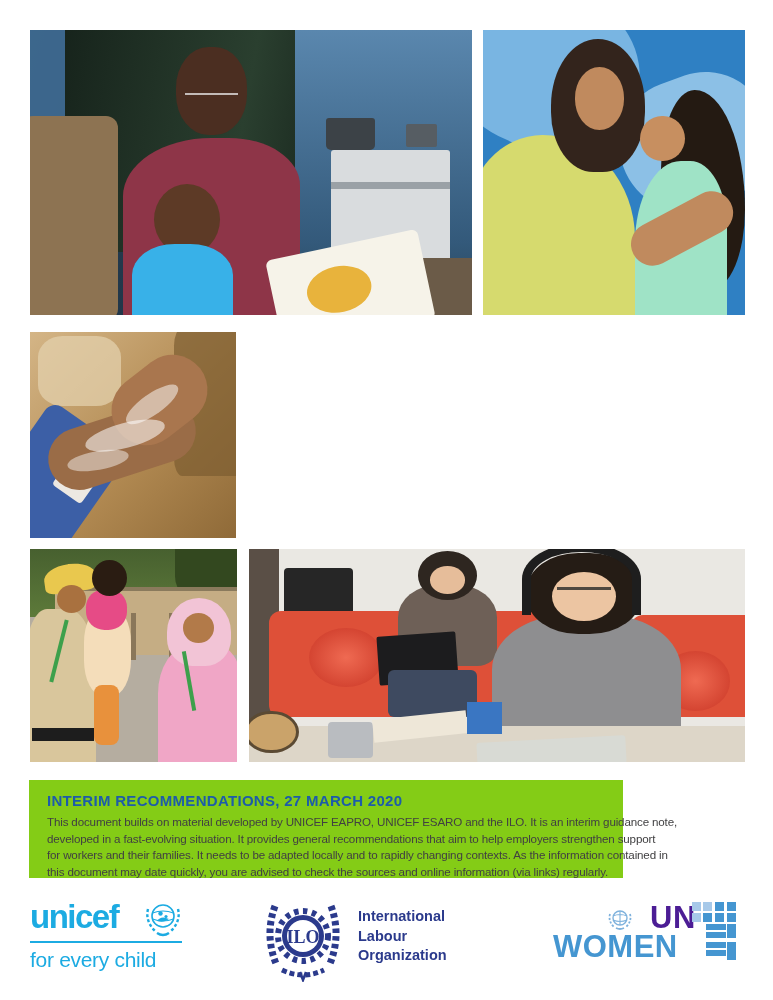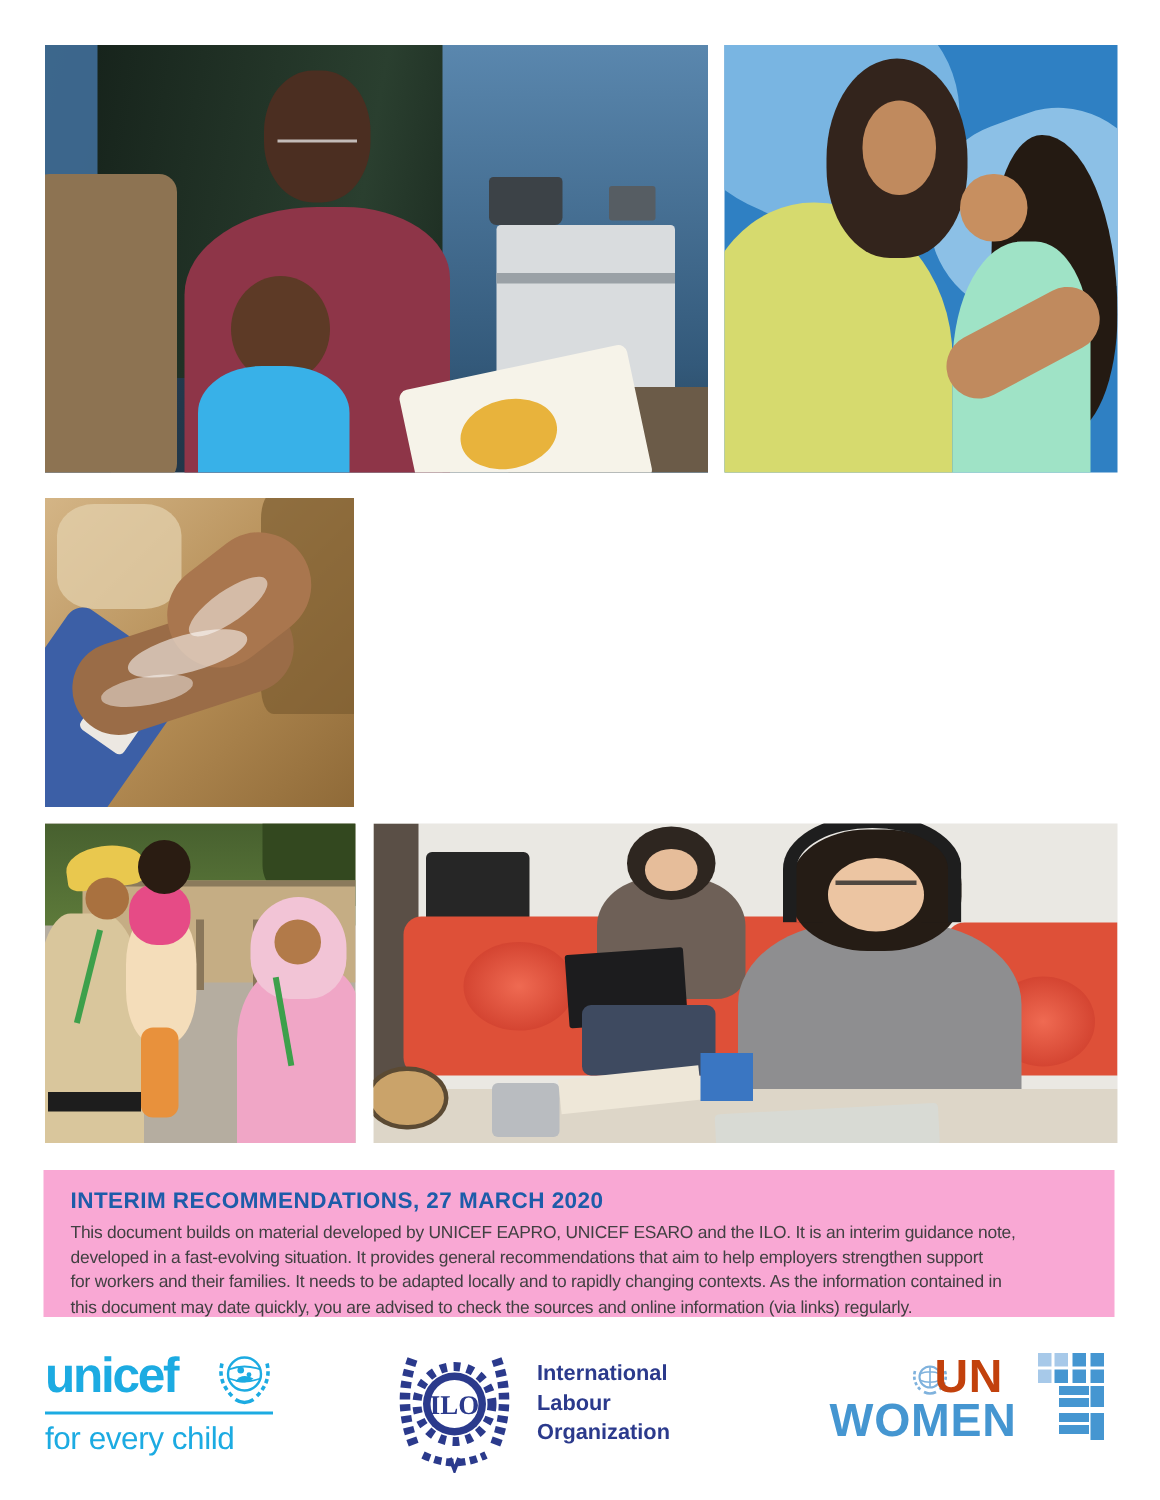--- a/index.html
+++ b/index.html
@@ -97,38 +97,38 @@
   .p5 .girl-glasses{left:62%;top:18%;width:11%;height:3px;background:rgba(40,40,40,.8);}
   .p5 .girl-sweater{left:49%;top:31%;width:38%;height:64%;background:#8e8e90;border-radius:40% 40% 0 0;}
   .p5 .table{left:0;bottom:0;width:100%;height:17%;background:#ddd6c8;}
   .p5 .globe{left:-1%;bottom:4%;width:11%;height:20%;background:#caa36a;border:3px solid #5b4a33;border-radius:50%;box-sizing:border-box;}
   .p5 .can{left:16%;bottom:2%;width:9%;height:17%;background:#b9bcc0;border-radius:4px;}
   .p5 .papers{left:25%;bottom:11%;width:19%;height:11%;background:#eee7d8;transform:rotate(-6deg);}
   .p5 .blue-box{left:44%;bottom:13%;width:7%;height:15%;background:#3a76c2;}
   .p5 .wht-laptop{left:46%;bottom:-2%;width:30%;height:13%;background:#d8dad4;transform:rotate(-3deg);border-radius:3px;}
 
   
-  .band{left:29px;top:780px;width:714px;height:98px;background:#f9a8d4;box-sizing:border-box;padding:12px 18px 0 18px;}
+  .band{left:29px;top:780px;width:594px;height:98px;background:#84cc16;box-sizing:border-box;padding:12px 18px 0 18px;}
   .band-heading{color:#1d5ca9;font-weight:bold;font-size:15px;letter-spacing:.3px;margin-bottom:5px;}
   .band-line{color:#414042;font-size:11.6px;line-height:16.5px;letter-spacing:-.15px;white-space:nowrap;}
 
   
   .logo-unicef{left:30px;top:898px;width:160px;height:84px;color:#1cabe2;}
   .unicef-word{position:absolute;left:0;top:0;font-size:33px;font-weight:bold;letter-spacing:-1.5px;color:#1cabe2;}
   .unicef-emblem{position:absolute;left:113px;top:1px;}
   .unicef-rule{position:absolute;left:0;top:43px;width:152px;height:2px;background:#1cabe2;}
   .unicef-tag{position:absolute;left:0;top:50px;font-size:21px;color:#1cabe2;letter-spacing:-.3px;text-align:right;}
 
   .logo-ilo{left:262px;top:898px;width:210px;height:84px;}
   .ilo-emblem{position:absolute;left:0;top:0;}
   .ilo-text{position:absolute;left:96px;top:9px;color:#2b3a8c;font-weight:bold;font-size:14.5px;line-height:19.5px;}
 
   .logo-unwomen{left:545px;top:898px;width:200px;height:84px;}
   .unw-emblem{position:absolute;left:62px;top:8px;}
-  .unw-un{position:absolute;left:78px;top:2px;font-size:31px;font-weight:bold;color:#c2410c;letter-spacing:.5px;}
+  .unw-un{position:absolute;left:105px;top:2px;font-size:31px;font-weight:bold;color:#4c1d95;letter-spacing:.5px;}
   .unw-women{position:absolute;left:8px;top:31px;font-size:31px;font-weight:bold;color:#4596d1;letter-spacing:.5px;}
   .unw-grid{position:absolute;left:147px;top:4px;}
 </style>
 </head>
 <body>
 
 <div class="page">
 
   <div class="photo p1">
     <div class="s wall-l"></div>

